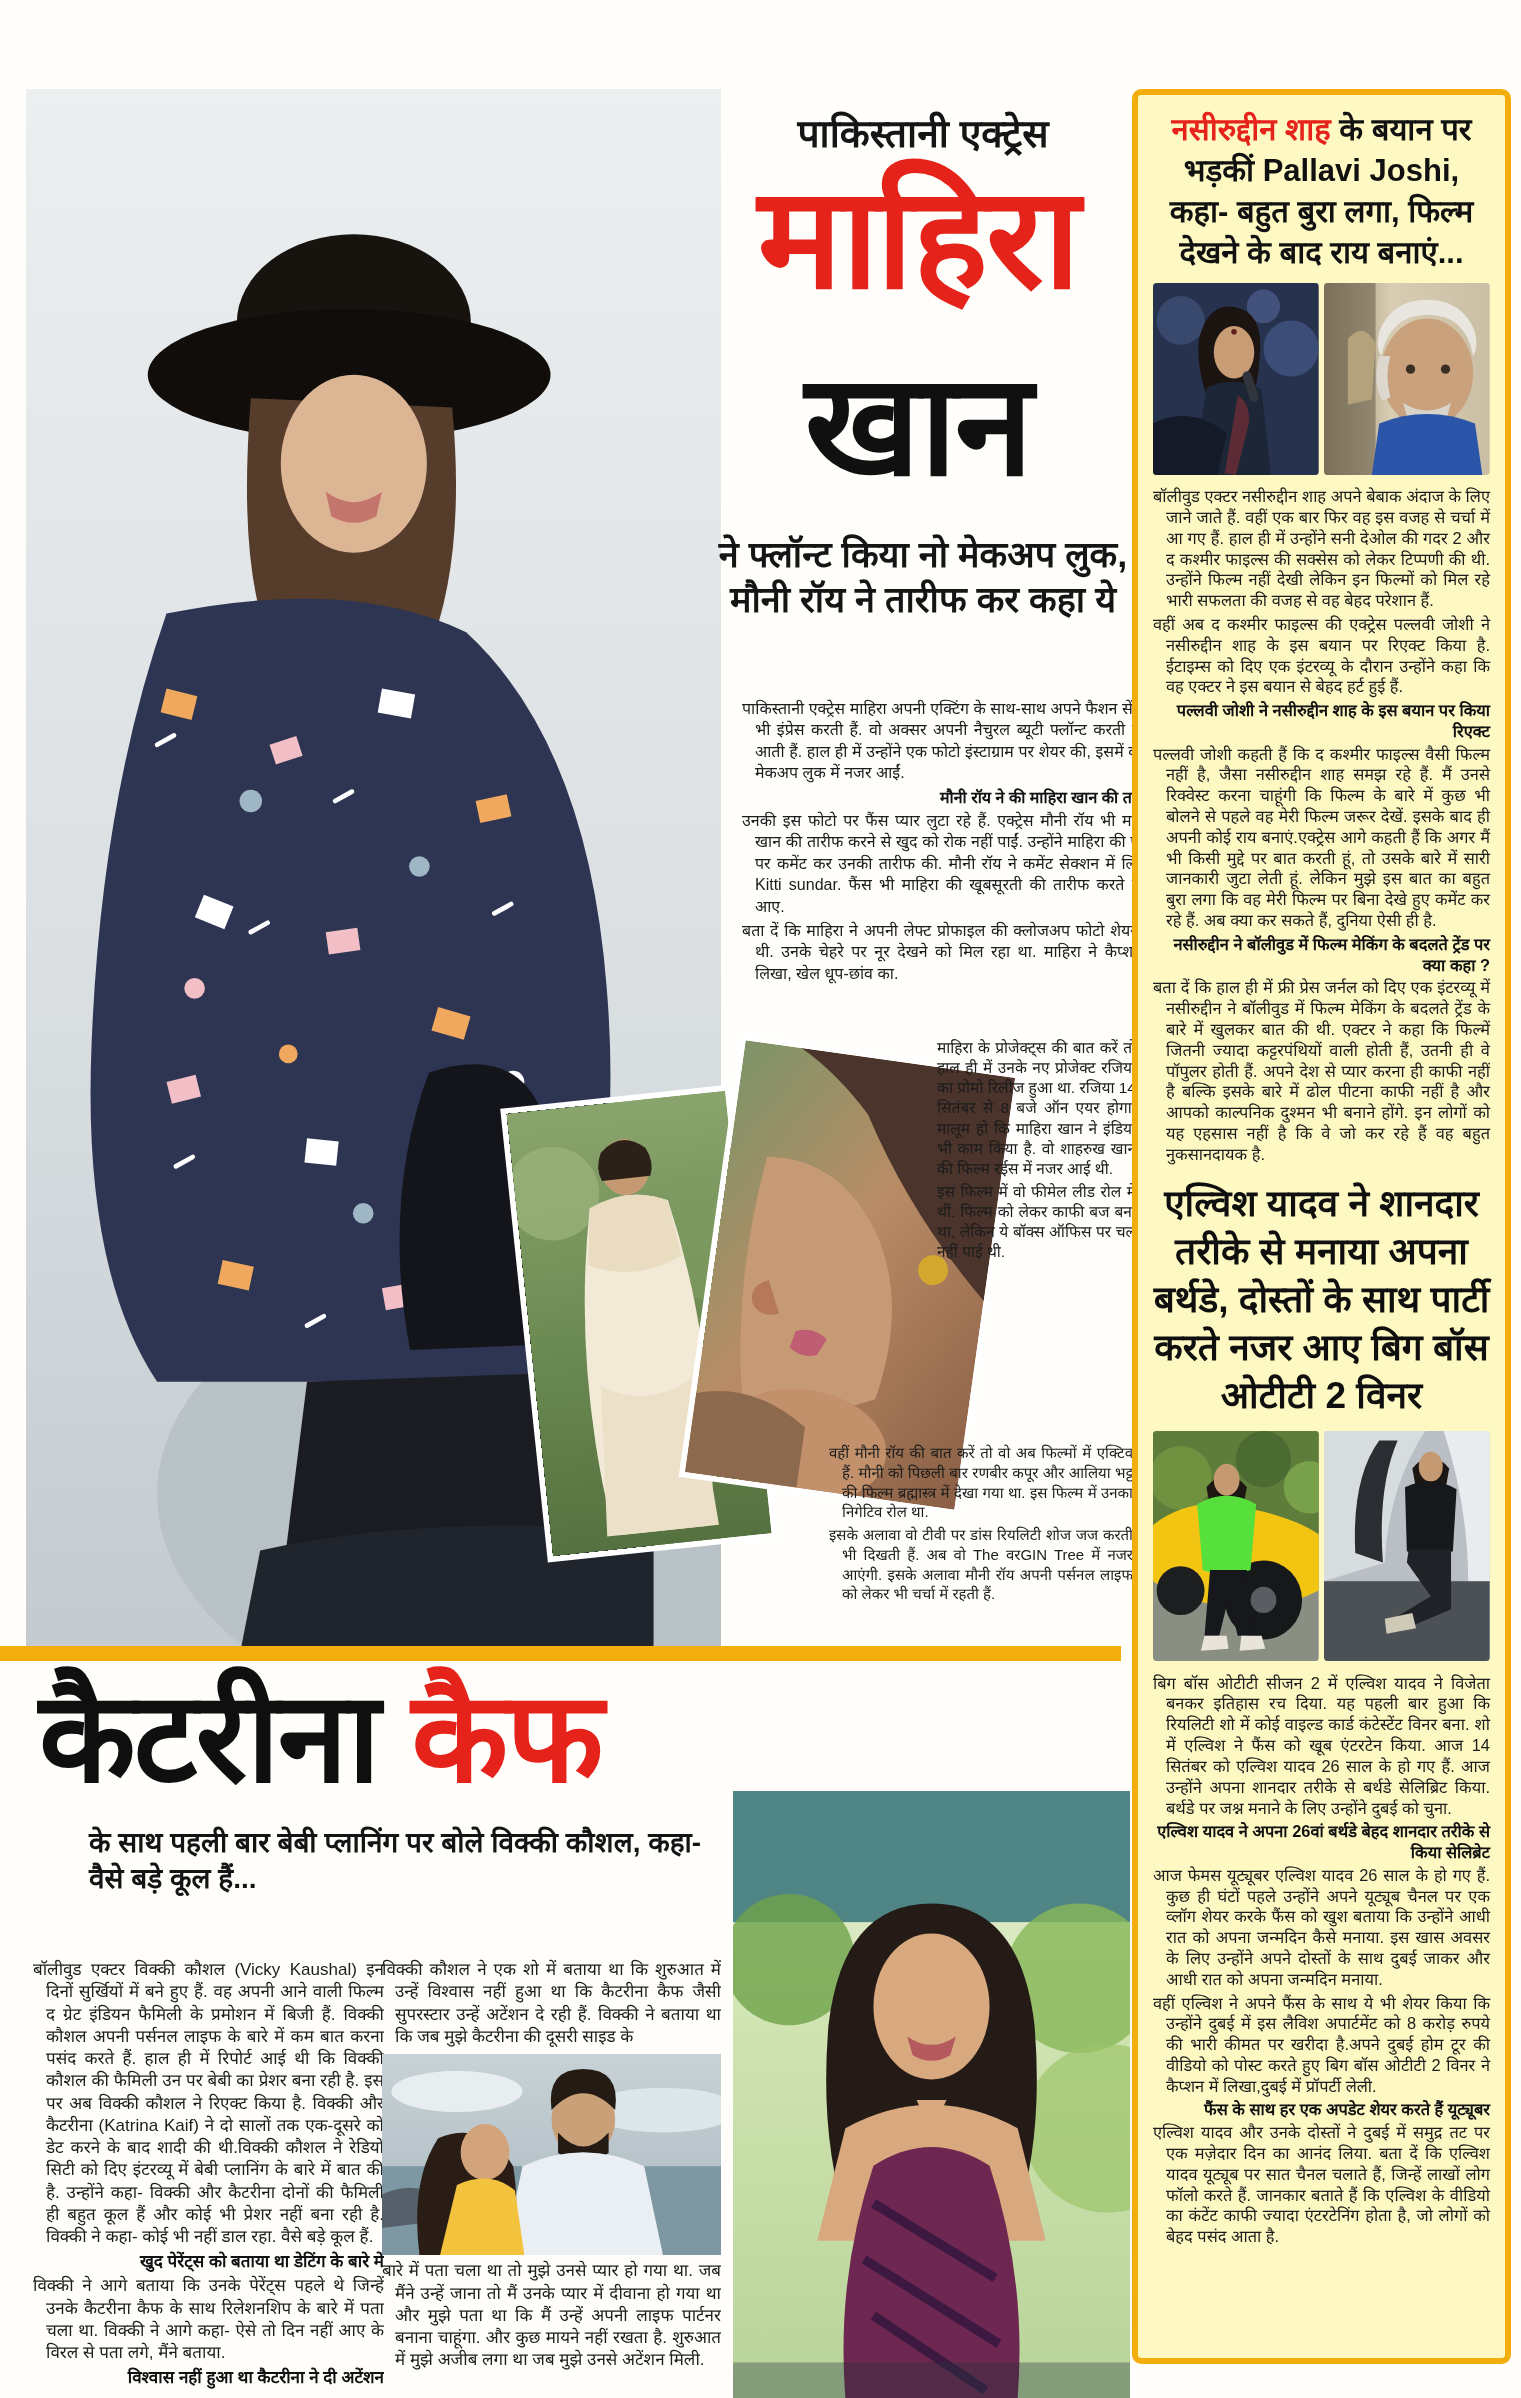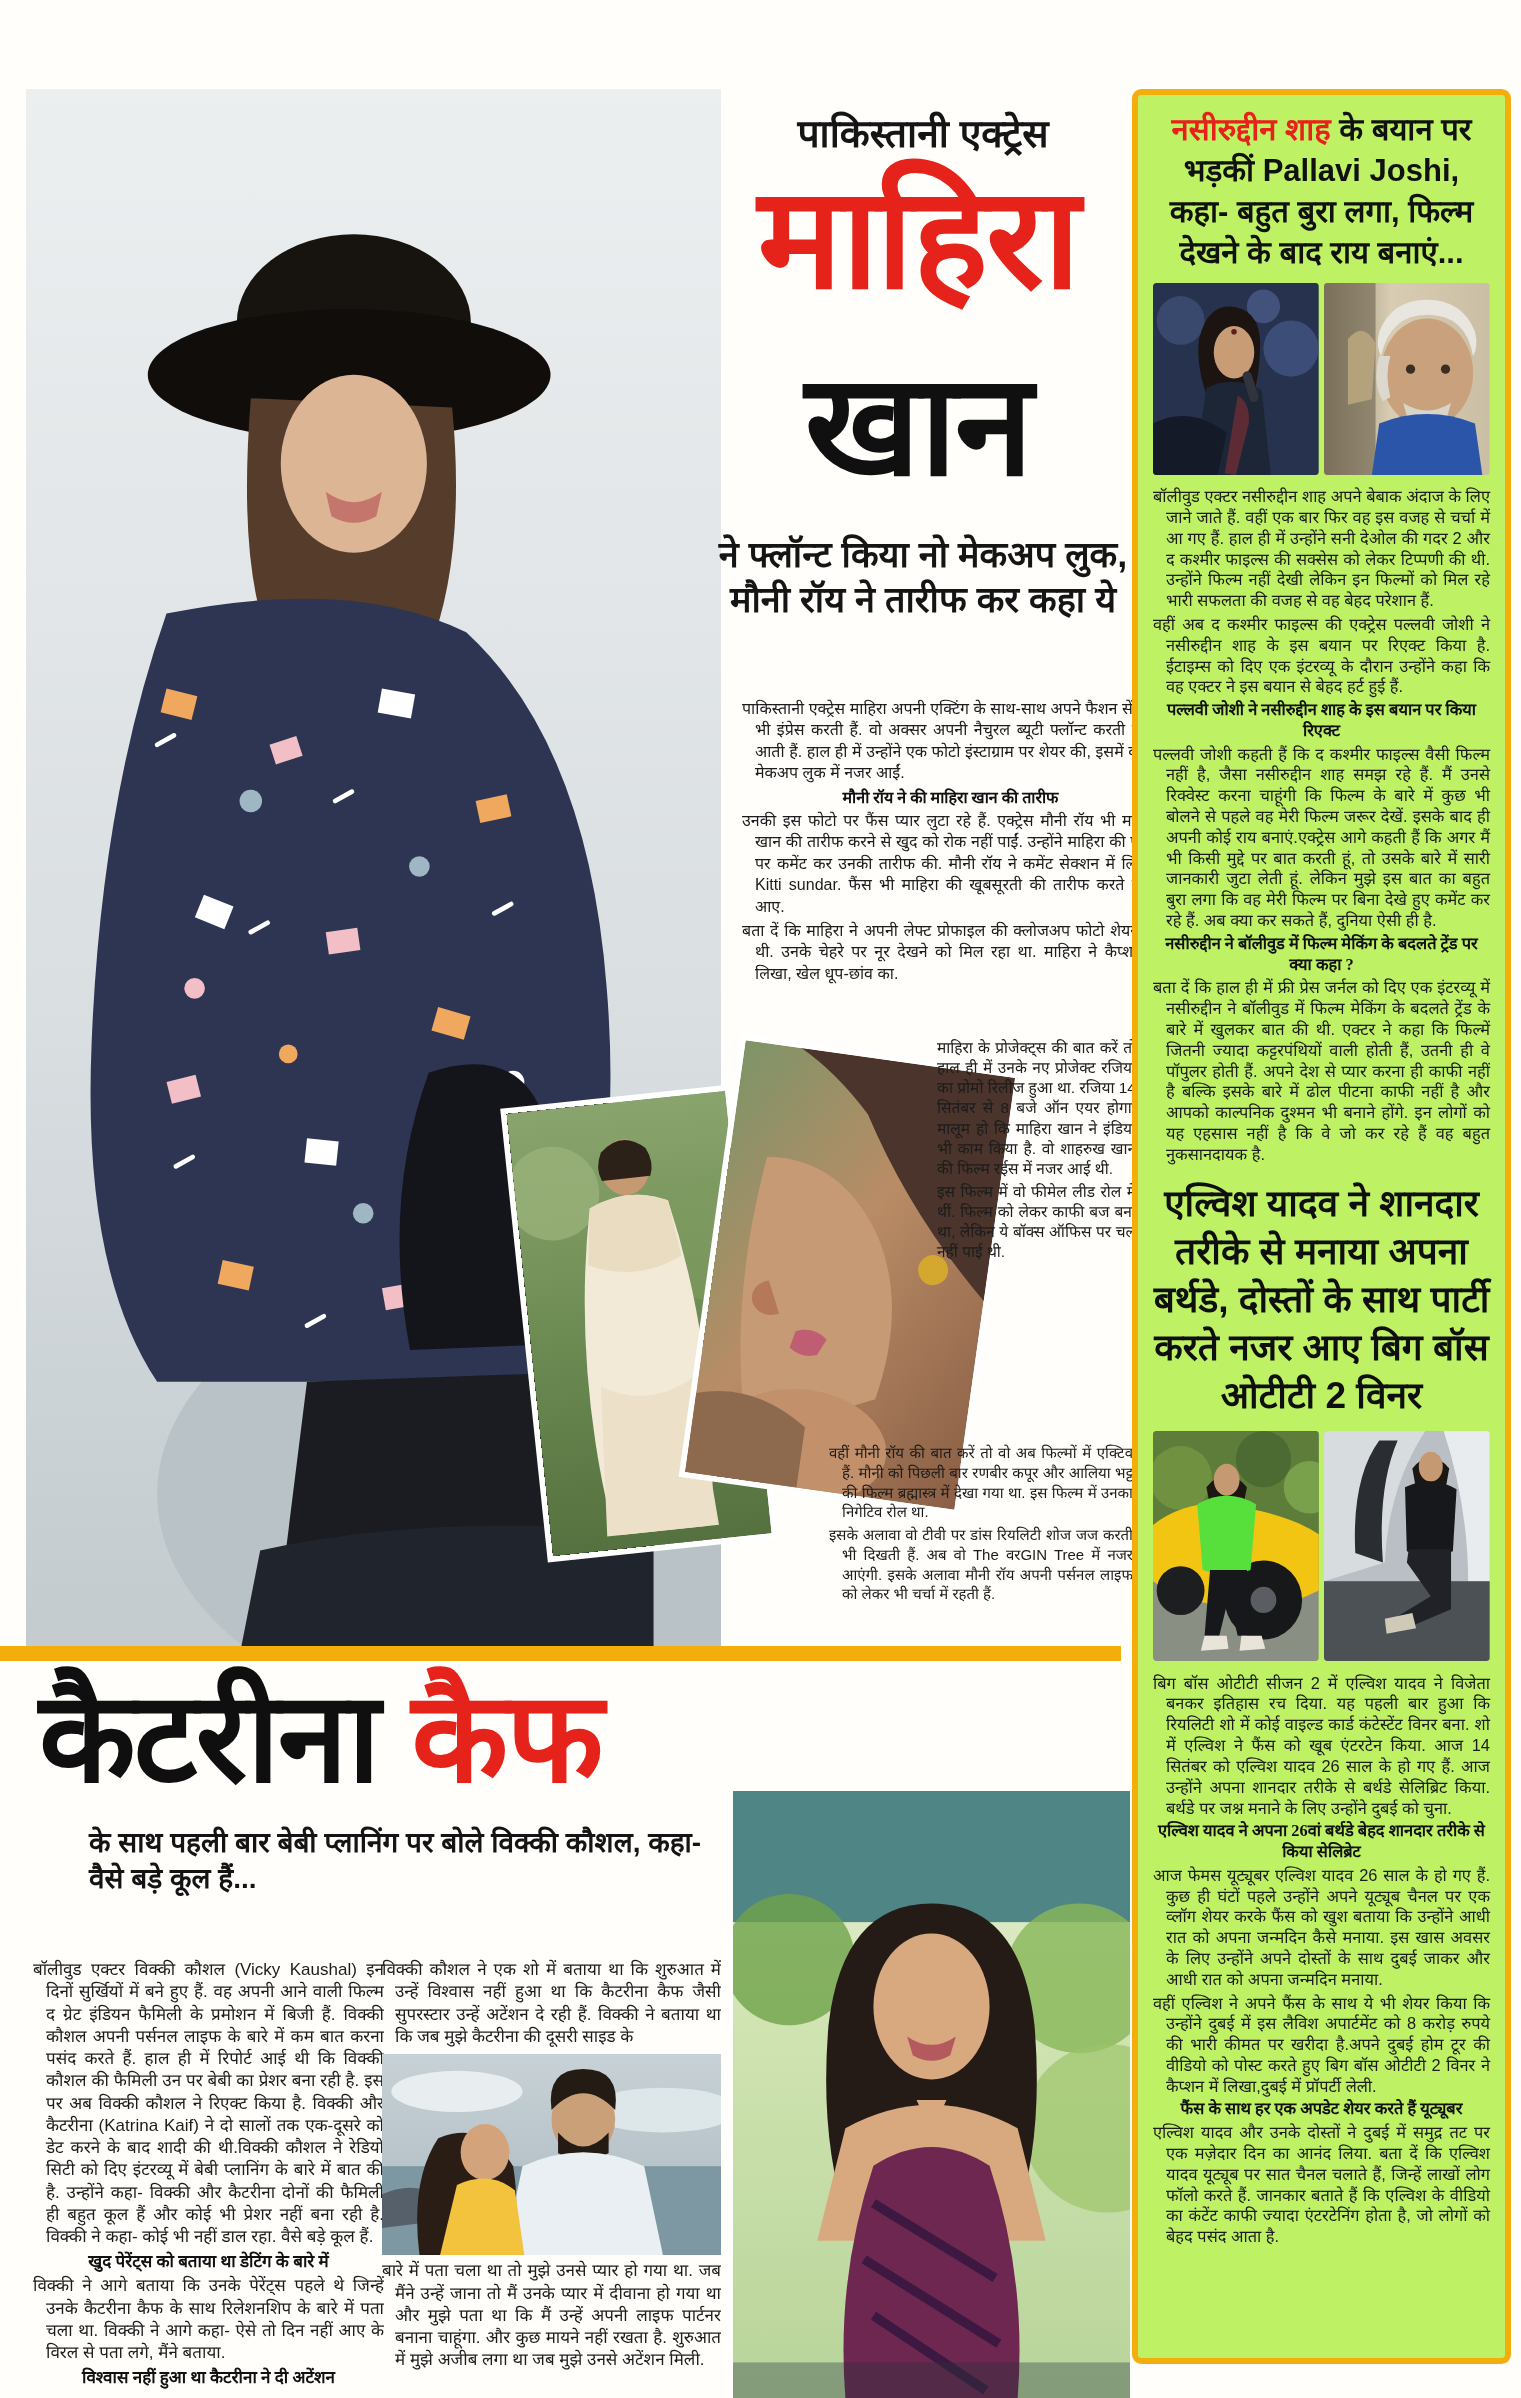--- a/index.html
+++ b/index.html
@@ -6,27 +6,27 @@
   body{font-family:"Liberation Sans","DejaVu Sans",sans-serif;background:#ffffff;}
   .page{position:relative;width:1522px;height:2399px;background:#fffefb;overflow:hidden;}
   .abs{position:absolute;}
   .photo{position:absolute;overflow:hidden;}
   .photo svg{display:block;width:100%;height:100%;}
   .kicker{font-size:39px;font-weight:bold;color:#151515;text-align:center;}
   .hl-red{font-size:141px;line-height:1.05;font-weight:bold;color:#e6231b;text-align:center;letter-spacing:-1.9px;}
   .hl-black{font-size:141px;line-height:1.05;font-weight:bold;color:#101010;text-align:center;letter-spacing:-1.9px;}
   .hl-sub{font-size:36px;line-height:1.25;font-weight:bold;color:#151515;text-align:center;}
   p.news{margin:0 0 2.8px 0;text-align:justify;color:#1c1c1c;padding-left:13px;text-indent:-13px;}
-  p.bsub{margin:1.9px 0;font-weight:bold;color:#111;padding-left:0;text-indent:0;text-align:center;font-family:Liberation Serif, serif;}
+  p.bsub{margin:1.9px 0;font-weight:bold;color:#111;padding-left:0;text-indent:0;text-align:right;}
   .body-a{font-size:16px;line-height:1.34;}
   .body-b{font-size:15.5px;line-height:1.3;}
   .body-c{font-size:15px;line-height:1.32;}
   .ybar{background:#f3ae0d;}
   .right-box{position:absolute;left:1132px;top:89px;width:379px;height:2275px;box-sizing:border-box;
-             border:6.6px solid #f3ae0d;border-radius:9.4px;background:#bef264;padding:13px 15px;overflow:hidden;}
+             border:6.6px solid #f3ae0d;border-radius:9.4px;background:#fef9c3;padding:13px 15px;overflow:hidden;}
   .rb-h1{font-size:31px;line-height:1.32;font-weight:bold;text-align:center;color:#111;margin:1.9px 0 9.4px 0;}
   .rb-h1 .red{color:#e6231b;}
   .rb-h2{font-size:37px;line-height:1.3;font-weight:bold;text-align:center;color:#0f0f0f;margin:15px 0 11.2px 0;}
   .rb-photos{display:flex;gap:5.6px;margin:3.7px 0 11.2px 0;}
   .rb-photos .ph{flex:1;overflow:hidden;border-radius:3.7px;}
   .rb-photos svg{display:block;width:100%;height:100%;}
   .rb-text{font-size:16.4px;line-height:1.27;}
   .kat-hl{font-size:126px;line-height:1;font-weight:bold;letter-spacing:-1.9px;white-space:nowrap;}
   .kat-hl .blk{color:#0f0f0f;}
   .kat-hl .red{color:#e6231b;}

